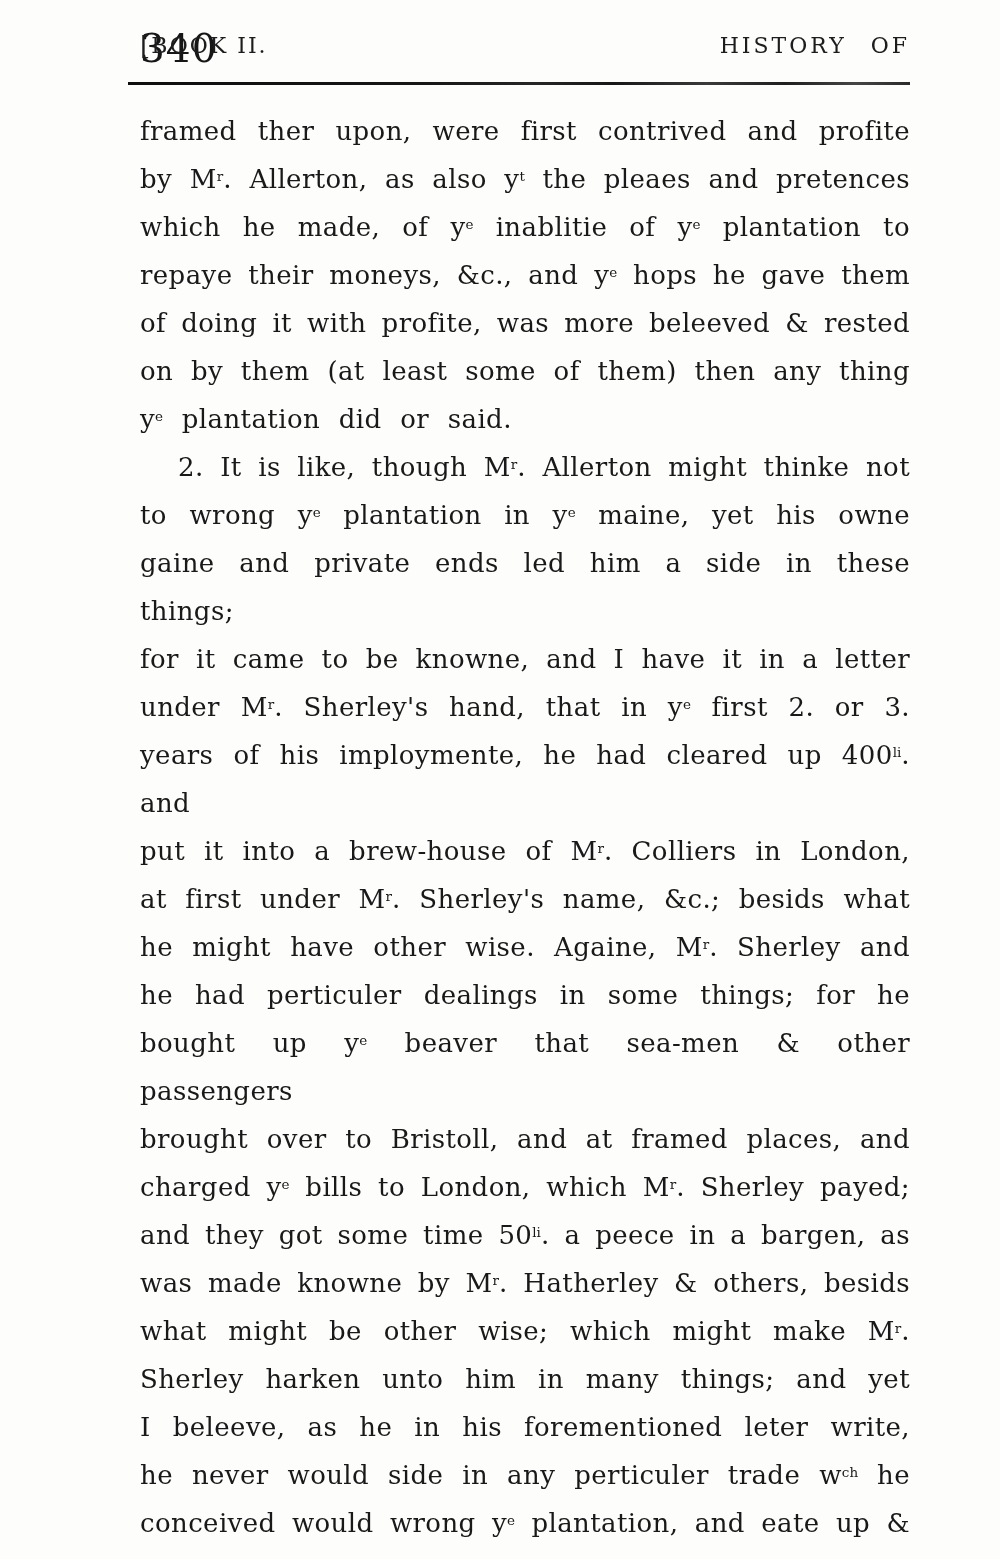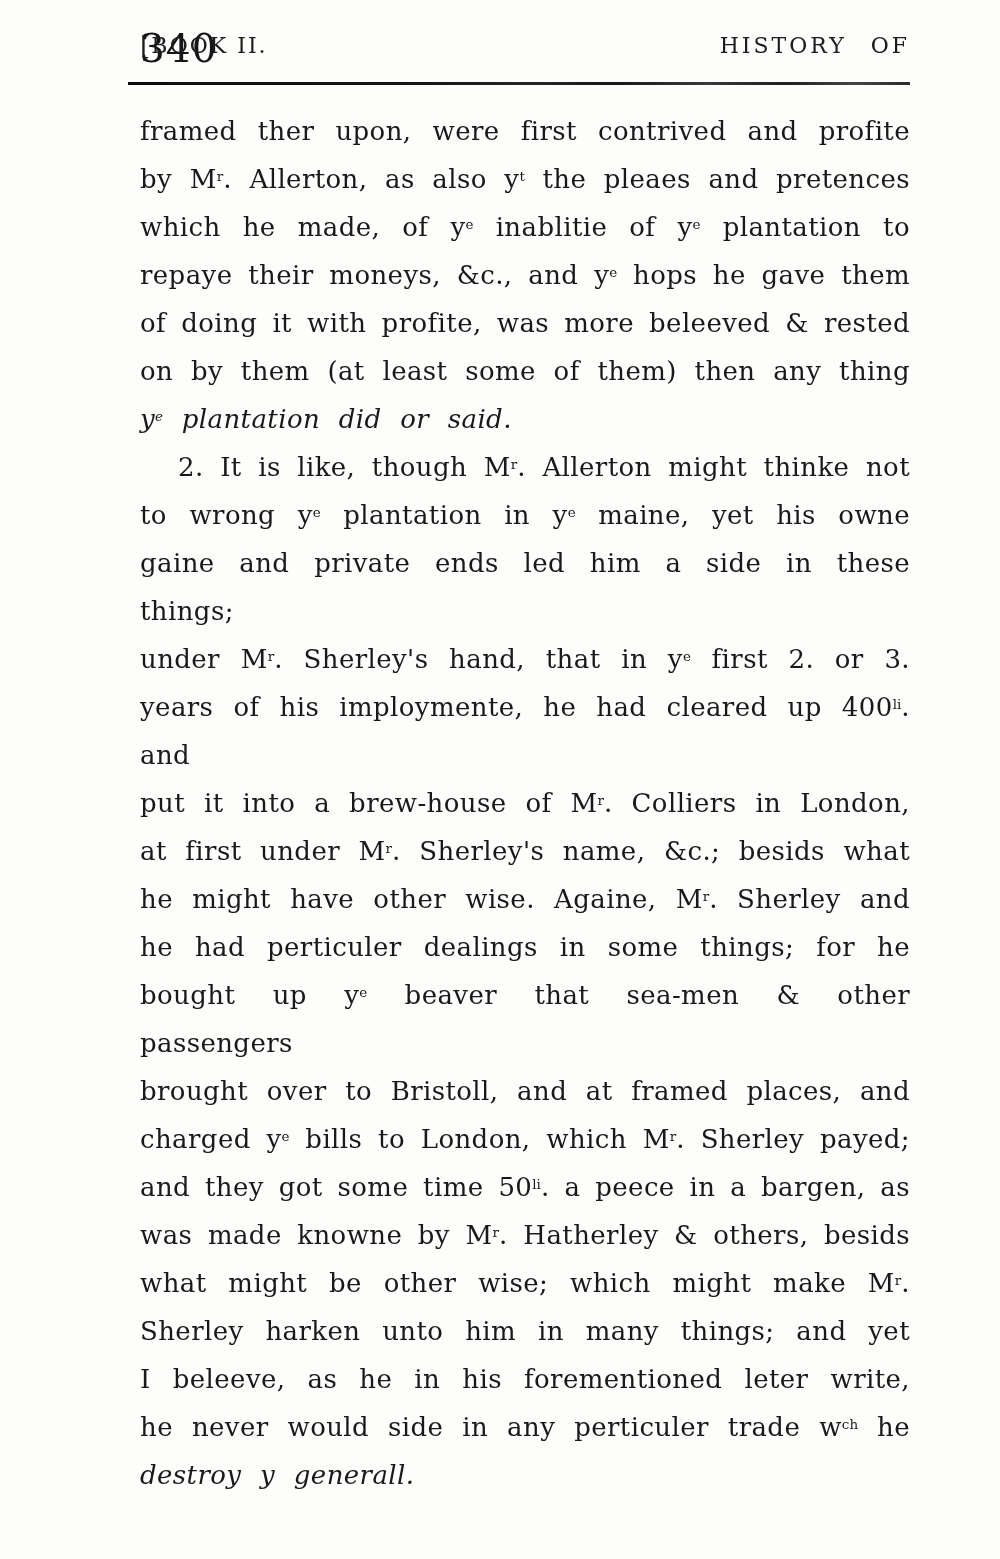--- a/index.html
+++ b/index.html
@@ -77,21 +77,20 @@
     text-align: justify;
     text-align-last: justify;
     word-spacing: 6px;
     letter-spacing: 0.4px;
     white-space: normal;
   }
   .line.last {
     text-align: center;
     text-align-last: left;
     word-spacing: 10px;
-    font-style: italic;
   }
   .line.indent {
     padding-left: 38px;
   }
   .line sup {
     font-size: 0.52em;
     line-height: 0;
     vertical-align: baseline;
     position: relative;
     top: -0.55em;
@@ -115,31 +114,33 @@
       <div class="line">framed ther upon, were first contrived and profite</div>
       <div class="line">by M<sup>r</sup>. Allerton, as also y<sup>t</sup> the pleaes and pretences</div>
       <div class="line">which he made, of y<sup>e</sup> inablitie of y<sup>e</sup> plantation to</div>
       <div class="line">repaye their moneys, &amp;c., and y<sup>e</sup> hops he gave them</div>
       <div class="line">of doing it with profite, was more beleeved &amp; rested</div>
       <div class="line">on by them (at least some of them) then any thing</div>
       <div class="line last">y<sup>e</sup> plantation did or said.</div>
       <div class="line indent">2. It is like, though M<sup>r</sup>. Allerton might thinke not</div>
       <div class="line">to wrong y<sup>e</sup> plantation in y<sup>e</sup> maine, yet his owne</div>
       <div class="line">gaine and private ends led him a side in these things;</div>
+      <div class="line">for it came to be knowne, and I have it in a letter</div>
       <div class="line">under M<sup>r</sup>. Sherley's hand, that in y<sup>e</sup> first 2. or 3.</div>
       <div class="line">years of his imploymente, he had cleared up 400<sup>li</sup>. and</div>
       <div class="line">put it into a brew-house of M<sup>r</sup>. Colliers in London,</div>
       <div class="line">at first under M<sup>r</sup>. Sherley's name, &amp;c.; besids what</div>
       <div class="line">he might have other wise. Againe, M<sup>r</sup>. Sherley and</div>
       <div class="line">he had perticuler dealings in some things; for he</div>
       <div class="line">bought up y<sup>e</sup> beaver that sea-men &amp; other passengers</div>
       <div class="line">brought over to Bristoll, and at framed places, and</div>
       <div class="line">charged y<sup>e</sup> bills to London, which M<sup>r</sup>. Sherley payed;</div>
       <div class="line">and they got some time 50<sup>li</sup>. a peece in a bargen, as</div>
       <div class="line">was made knowne by M<sup>r</sup>. Hatherley &amp; others, besids</div>
       <div class="line">what might be other wise; which might make M<sup>r</sup>.</div>
       <div class="line">Sherley harken unto him in many things; and yet</div>
       <div class="line">I beleeve, as he in his forementioned leter write,</div>
       <div class="line">he never would side in any perticuler trade w<sup>ch</sup> he</div>
+      <div class="line">conceived would wrong y<sup>e</sup> plantation, and eate up &amp;</div>
       <div class="line last">destroy y generall.</div>
     </div>
 
 </div>
 
 </body></html>

